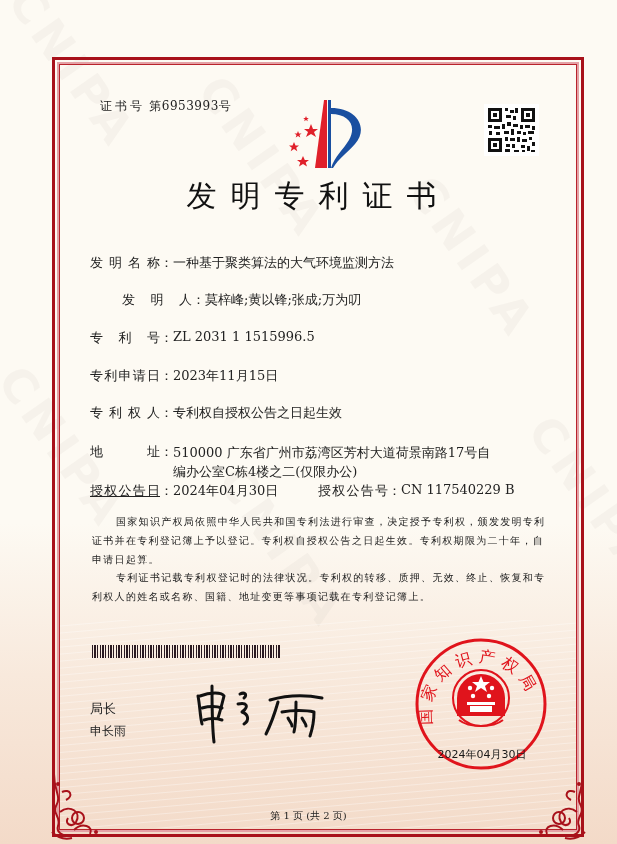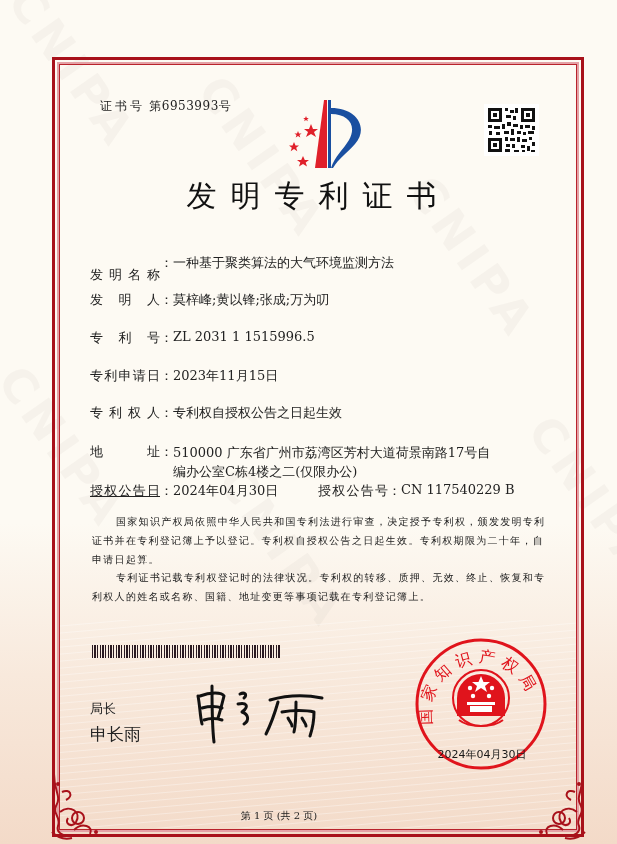--- a/index.html
+++ b/index.html
@@ -133,41 +133,41 @@
       position: absolute;
       left: 90px; top: 700px;
       font-family: "DejaVu Sans", sans-serif;
       font-size: 13px;
       text-align: right;
     }
     .director-name {
       position: absolute;
       left: 90px; top: 723px;
       font-family: Liberation Sans, sans-serif;
-      font-size: 17px;
+      font-size: 12px;
     }
     .signature {
       position: absolute;
       left: 192px; top: 682px; width: 140px; height: 62px;
     }
     .seal {
       position: absolute;
       left: 413px; top: 636px; width: 136px; height: 136px;
     }
     .seal-date {
       position: absolute;
       left: 432px; top: 747px; width: 100px;
       text-align: center;
       font-family: "DejaVu Sans", sans-serif;
       font-size: 11px;
       color: #1a1a1a;
     }
     .page-num {
       position: absolute;
-      left: 0; top: 809px; width: 558px;
+      left: 0; top: 809px; width: 617px;
       text-align: center;
       font-size: 10px;
       color: #222;
     }
   </style>
 </head>
 <body>
 
 <div class="page-bg"></div>
 
@@ -275,27 +275,27 @@
       <rect x="21" y="45" width="5" height="3"></rect>
       <rect x="30" y="46" width="5" height="2"></rect>
     <rect x="38" y="46" width="3" height="2"></rect>
       <rect x="47" y="46" width="4" height="2"></rect>
   </g>
 </svg>
 
 <div class="title">发明专利证书</div>
 
 <div class="field" style="top:254px;">
-  <span class="label" style="width:70px;margin-top:12px;">发明名称</span>
+  <span class="label" style="width:70px;">发明名称</span>
   <span class="colon" style="width:13px;">：</span>
   <span class="value">一种基于聚类算法的大气环境监测方法</span>
 </div>
 
 <div class="field" style="top:291px;">
-  <span class="label" style="width:70px;">发明人</span>
+  <span class="label" style="width:70px;margin-left:32px;">发明人</span>
   <span class="colon" style="width:13px;">：</span>
   <span class="value">莫梓峰;黄以锋;张成;万为叨</span>
 </div>
 
 <div class="field" style="top:329px;">
   <span class="label" style="width:70px;">专利号</span>
   <span class="colon" style="width:13px;">：</span>
   <span class="value">ZL 2031 1 1515996.5</span>
 </div>
 

